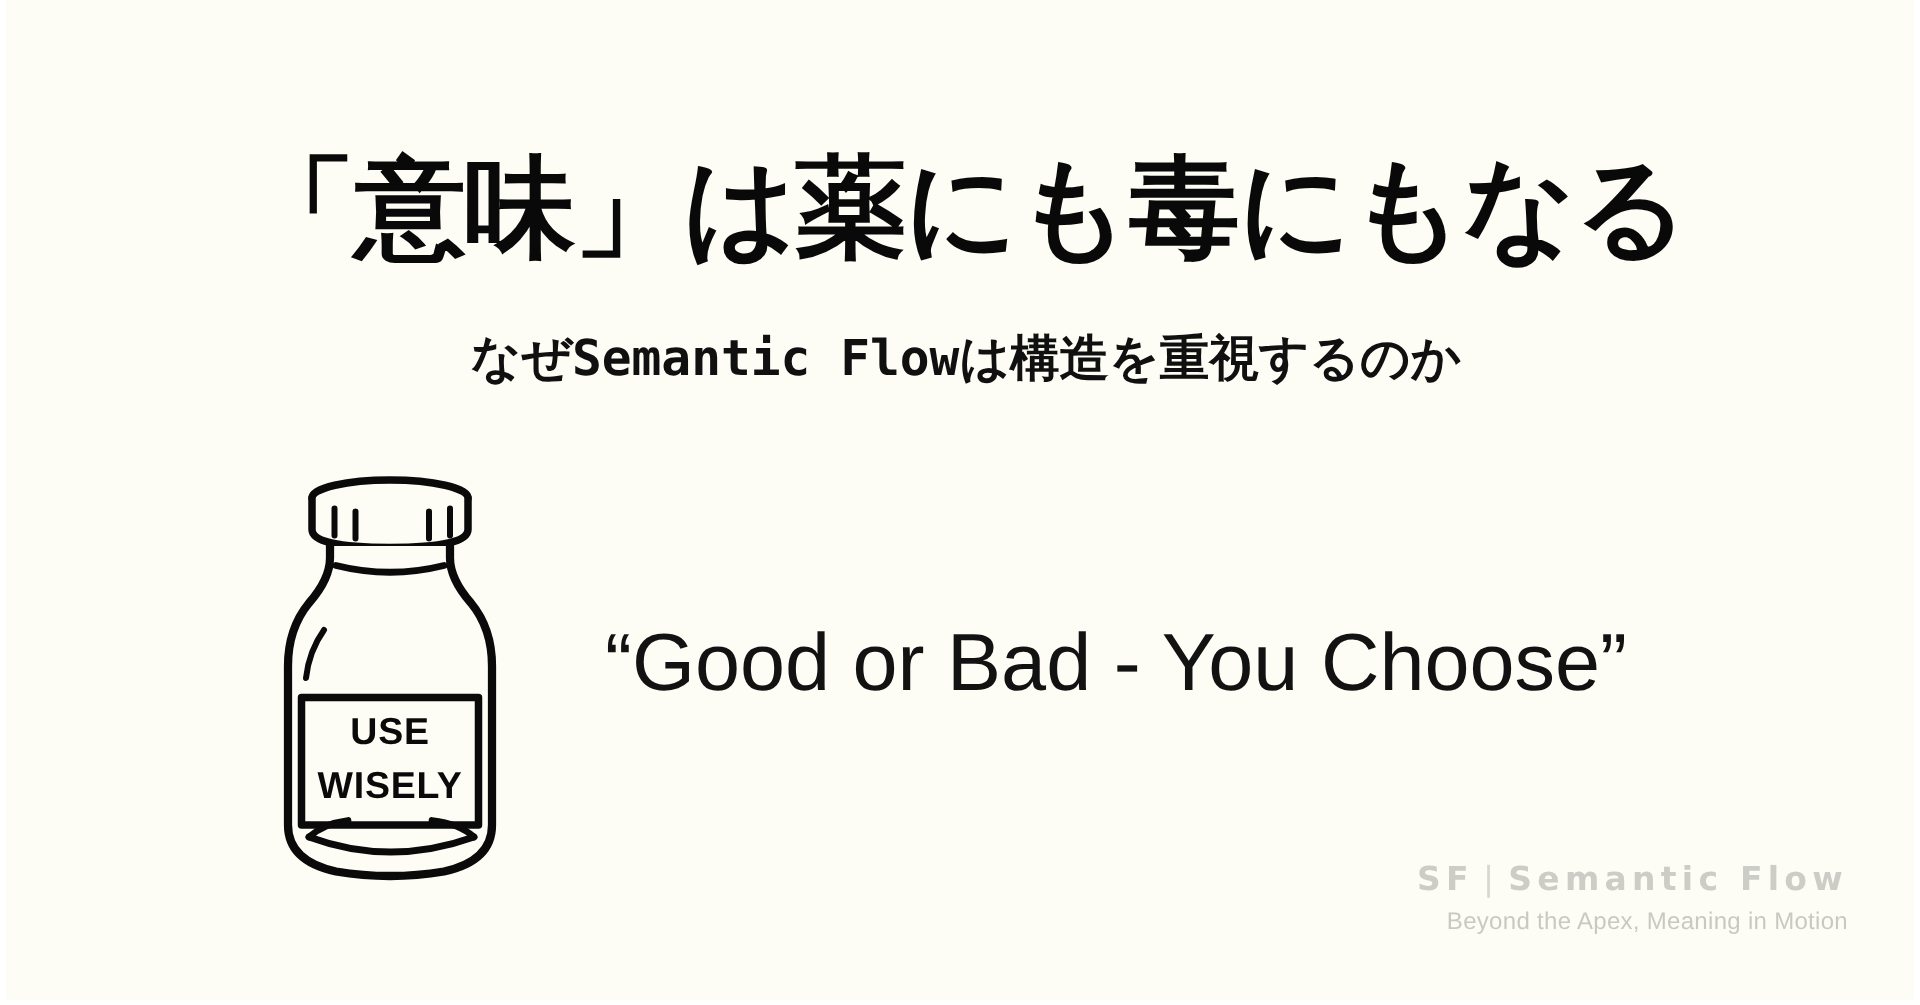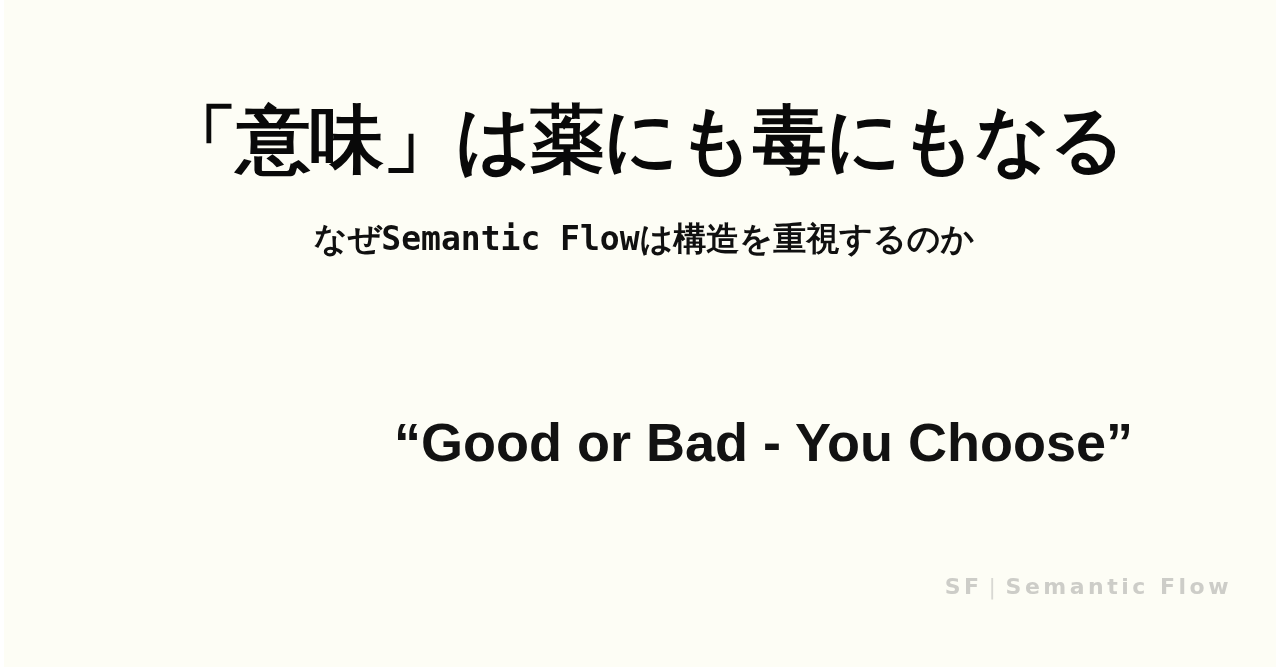--- a/index.html
+++ b/index.html
@@ -52,21 +52,21 @@
   }
 
   
   .quote {
     position: absolute;
     left: 390px;
     top: 413px;
     width: 700px;
     text-align: center;
     font-family: "Liberation Sans", sans-serif;
-    font-weight: 700;
+    font-weight: 400;
     font-size: 54px;
     line-height: 1.1;
     letter-spacing: 0px;
     color: #121212;
     white-space: nowrap;
   }
 
   
   .bottle {
     position: absolute;
@@ -121,20 +121,61 @@
 </style>
 </head>
 <body>
 
 <div class="slide">
 
   <h1 class="title">「意味」は薬にも毒にもなる</h1>
 
   <h2 class="subtitle">なぜSemantic Flowは構造を重視するのか</h2>
 
+  <div class="bottle">
+    <svg viewBox="0 0 200 288" xmlns="http://www.w3.org/2000/svg" fill="none" stroke="#0a0a0a" stroke-width="5" stroke-linecap="round" stroke-linejoin="round">
+
+      <ellipse cx="84" cy="26" rx="52" ry="12" fill="#fdfdf5" stroke="#0a0a0a" stroke-width="5"></ellipse>
+
+      <path d="M32 26 L32 47 Q32 59 84 59 Q136 59 136 47 L136 26" fill="#fdfdf5" stroke="#0a0a0a" stroke-width="5"></path>
+
+      <g stroke-width="4">
+        <line x1="47" y1="33" x2="47" y2="51"></line>
+        <line x1="61" y1="35" x2="61" y2="53"></line>
+        <line x1="110" y1="35" x2="110" y2="53"></line>
+        <line x1="124" y1="33" x2="124" y2="51"></line>
+      </g>
+
+      <path d="M44 58
+               L44 66
+               Q44 80 30 96
+               Q16 113 16 138
+               L16 244
+               Q16 268 48 275
+               Q84 281 120 275
+               Q152 268 152 244
+               L152 138
+               Q152 113 138 96
+               Q124 80 124 66
+               L124 58" fill="#fdfdf5" stroke="#0a0a0a" stroke-width="5.5"></path>
+
+      <path d="M48 71 Q84 80 120 71" stroke-width="4.5"></path>
+
+      <path d="M40 114 Q30 128 28 146" stroke-width="4"></path>
+
+      <path d="M25 159 L143 159 L143 244 L25 244 Z" fill="#fdfdf5" stroke="#0a0a0a" stroke-width="5"></path>
+
+      <path d="M30 252 Q40 243 56 241 M112 241 Q130 243 140 252" stroke-width="4.5"></path>
+      <path d="M30 252 Q84 272 140 252" stroke-width="4.5"></path>
+
+      <text class="lbl" x="84" y="190" text-anchor="middle" stroke="none">USE</text>
+      <text class="lbl" x="84" y="226" text-anchor="middle" stroke="none">WISELY</text>
+    </svg>
+  </div>
 
   <div class="quote">“Good or Bad - You Choose”</div>
 
   <div class="brand">
     <span class="brand-logo"><span class="sf">SF</span><span class="sep">|</span><span>Semantic Flow</span></span>
+    <span class="brand-tagline">Beyond the Apex, Meaning in Motion</span>
   </div>
 
 </div>
 
 </body></html>

